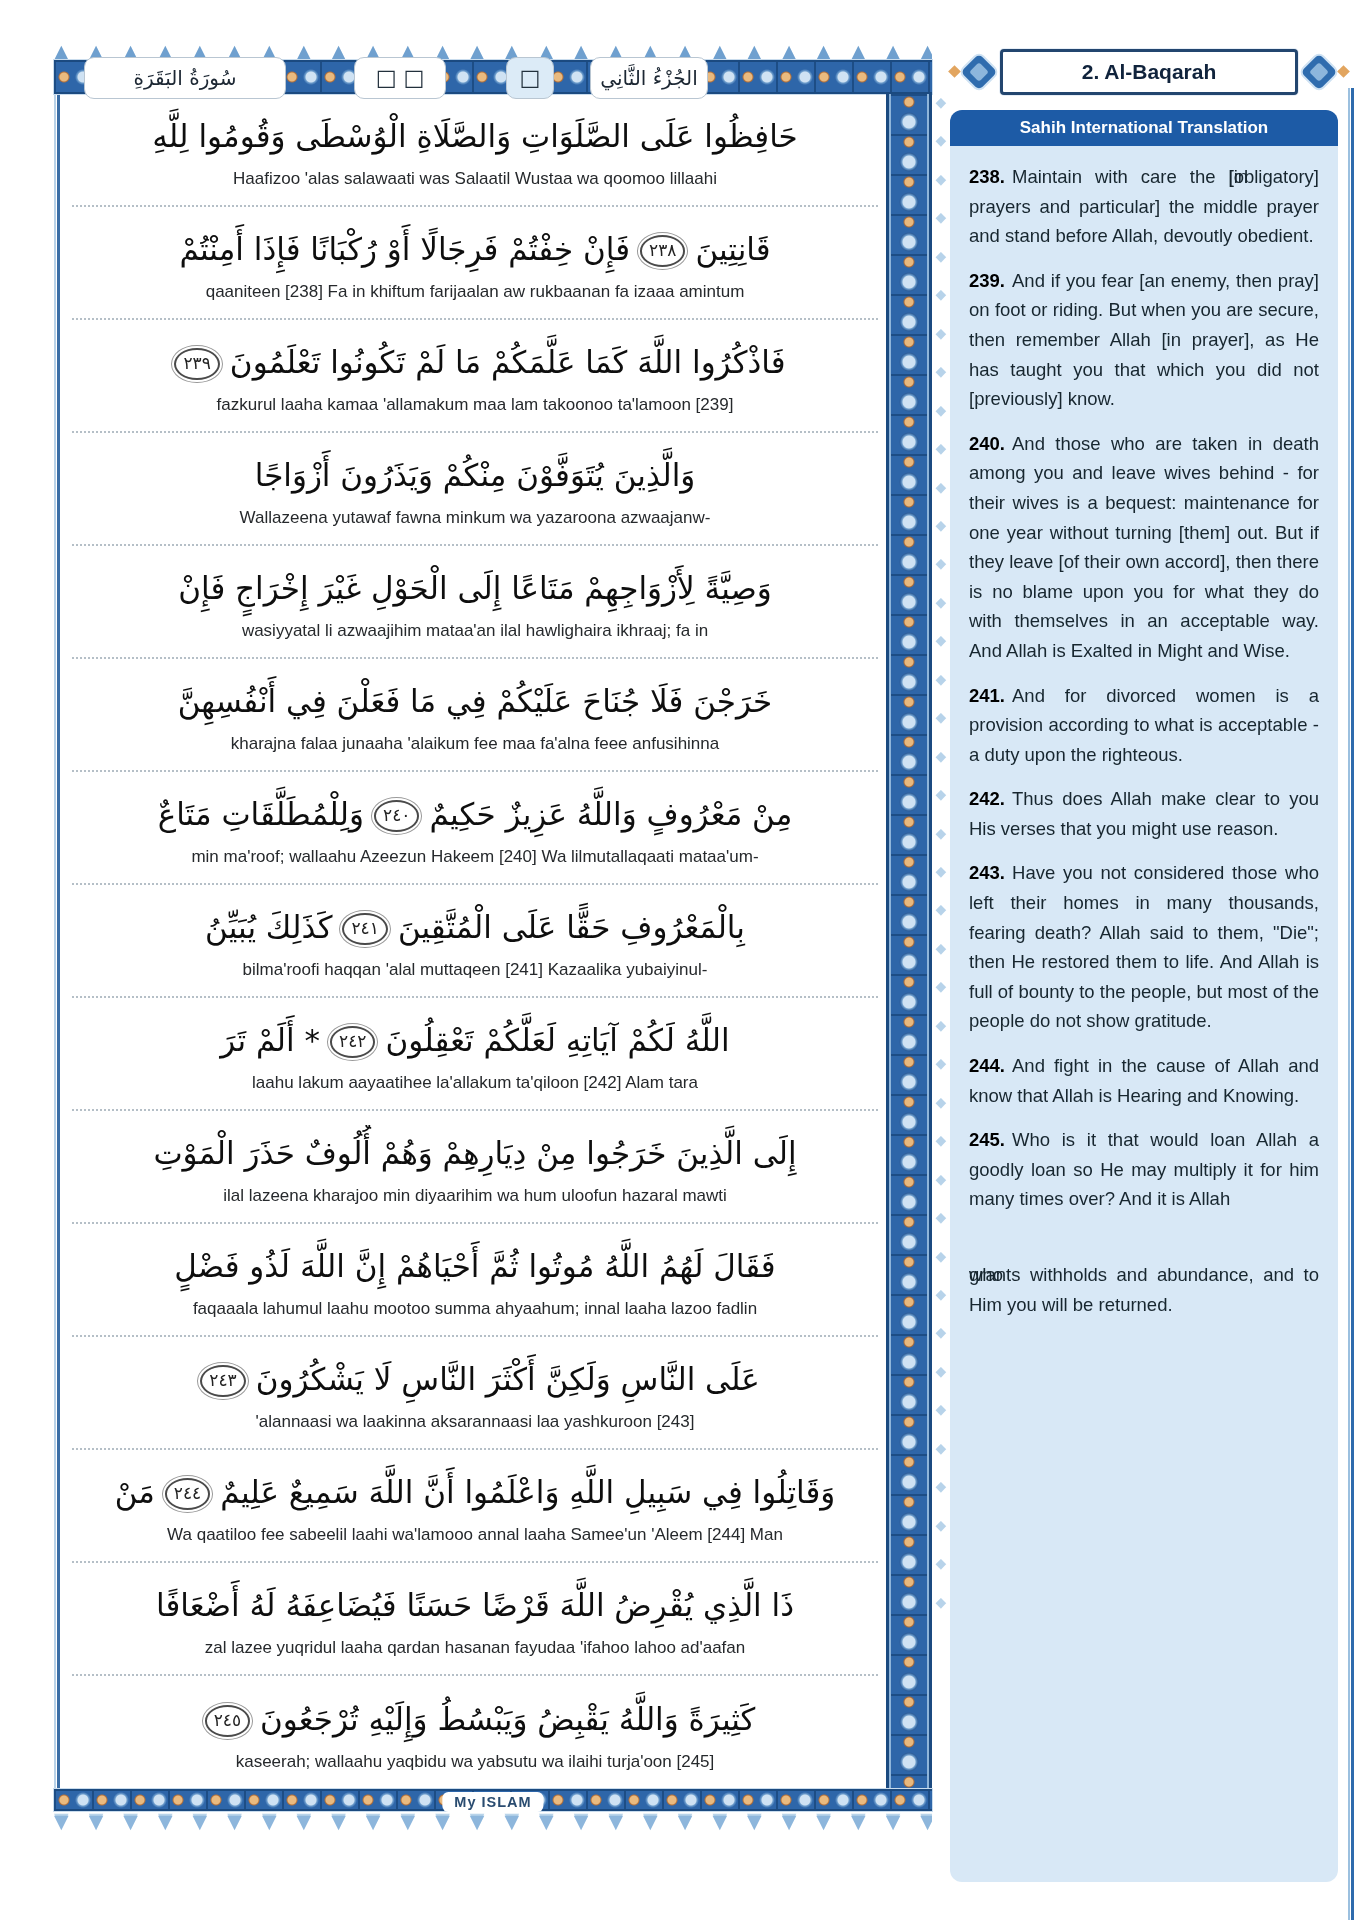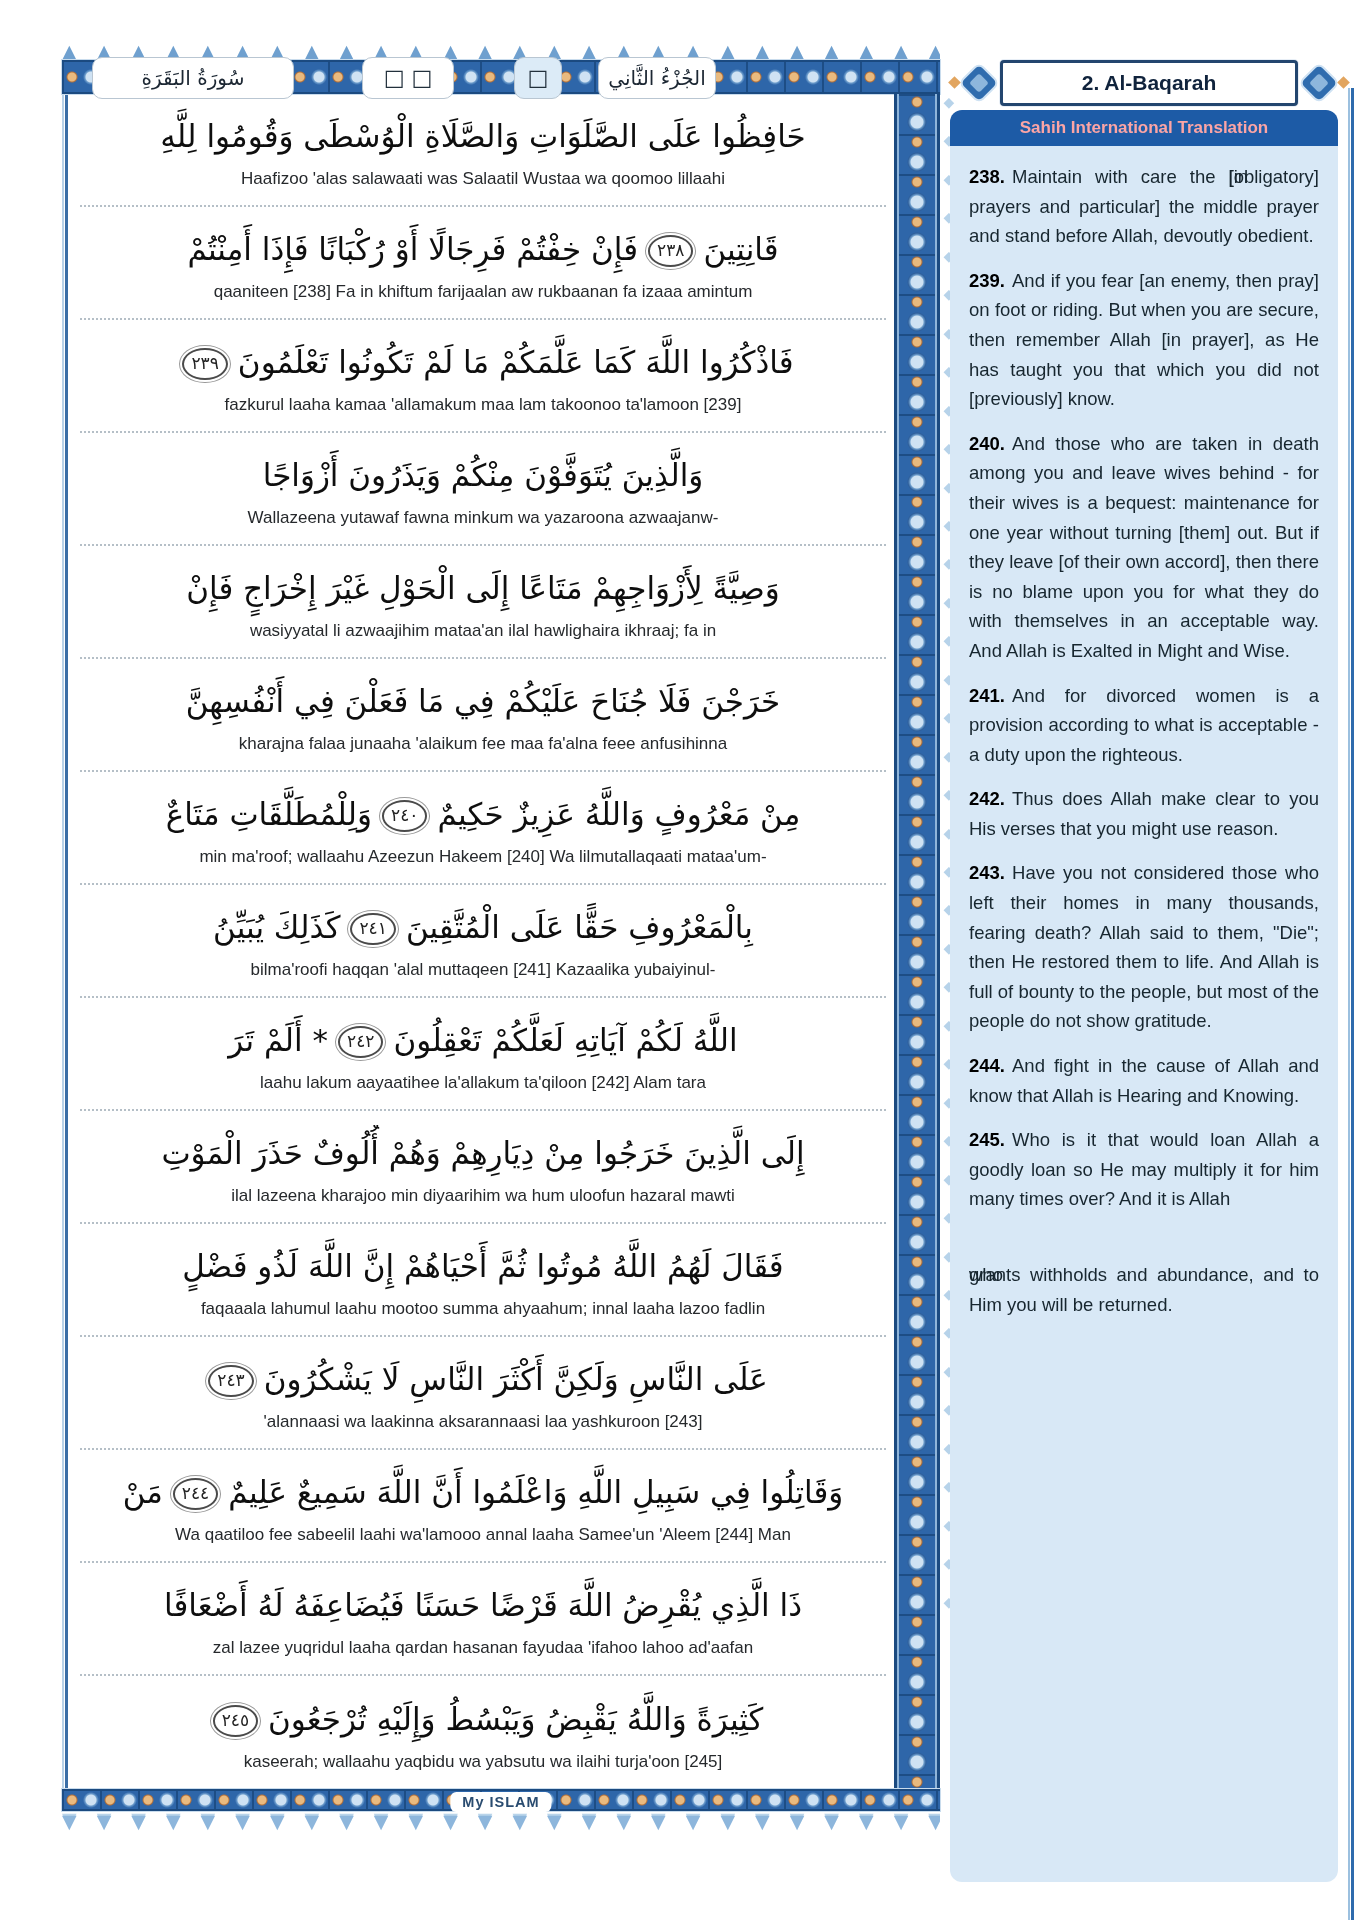--- a/index.html
+++ b/index.html
@@ -1,20 +1,20 @@
 <!DOCTYPE html>
 <html><head>
 <meta charset="utf-8">
 <style>
   * { margin:0; padding:0; box-sizing:border-box; }
   body { background:#ffffff; font-family:"Liberation Sans", sans-serif; }
   .canvas { position:relative; width:1357px; height:1920px; background:#fff; overflow:hidden; }
 
   
-  .mushaf { position:absolute; left:62px; top:40px; width:878px; }
+  .mushaf { position:absolute; left:54px; top:40px; width:878px; }
 
   .finials { height:20px; overflow:hidden; text-align:center; }
   .finials::before{ content:"▲ ▲ ▲ ▲ ▲ ▲ ▲ ▲ ▲ ▲ ▲ ▲ ▲ ▲ ▲ ▲ ▲ ▲ ▲ ▲ ▲ ▲ ▲ ▲ ▲ ▲ ▲ ▲ ▲ ▲";
     font-family:"DejaVu Sans",sans-serif; color:#6fa0cf; font-size:19px; letter-spacing:7px;
     line-height:22px; white-space:nowrap; text-shadow:0 2px 0 #a8c8e4; }
   .pendants { height:26px; overflow:hidden; text-align:center; }
   .pendants::before{ content:"▼ ▼ ▼ ▼ ▼ ▼ ▼ ▼ ▼ ▼ ▼ ▼ ▼ ▼ ▼ ▼ ▼ ▼ ▼ ▼ ▼ ▼ ▼ ▼ ▼ ▼ ▼ ▼ ▼ ▼";
     font-family:"DejaVu Sans",sans-serif; color:#8db6dc; font-size:19px; letter-spacing:7px;
     line-height:20px; white-space:nowrap; text-shadow:0 -2px 0 #b9d4ea; }
 
@@ -62,38 +62,38 @@
   .medal { display:inline-block; vertical-align:middle; margin:0 10px; padding:5px 7px 6px;
     border:2px solid #4a4a4a; border-radius:50%; outline:1px solid #9a9a9a; outline-offset:2px;
     font-size:17px; line-height:1; color:#222; background:#fff; }
   .translit { margin-top:4px; text-align:center; font-size:17px; color:#26292c; }
 
   .logo-tab { position:absolute; left:50%; top:1px; transform:translateX(-50%); z-index:2;
     background:#ffffff; border-radius:6px; padding:2px 12px; font-size:14.5px; font-weight:bold;
     color:#2a4c70; letter-spacing:1px; }
 
   
-  .banner { position:absolute; left:948px; top:57px; width:402px; height:52px;
+  .banner { position:absolute; left:948px; top:46px; width:402px; height:52px;
     display:flex; align-items:center; }
   .banner-box { flex:1; background:#ffffff; border:3px solid #23466f; border-radius:4px;
     text-align:center; font-size:21px; font-weight:bold; color:#10233c; padding:8px 6px;
     box-shadow:0 0 0 1px #e7eef6; }
   .wing { position:relative; width:52px; height:52px; flex:0 0 auto; }
   .wing .wd1 { position:absolute; width:26px; height:26px; background:#2f6cae; border-radius:5px;
     transform:rotate(45deg); top:13px; left:18px; box-shadow:0 0 0 2px #cfe2f3; }
   .wing .wd2 { position:absolute; width:14px; height:14px; background:#8db6dc; border-radius:3px;
     transform:rotate(45deg); top:19px; left:24px; }
   .wing .wdot { position:absolute; width:9px; height:9px; background:#e2a55f; transform:rotate(45deg);
     top:21px; left:2px; }
   .wing.right .wd1 { left:8px; }
   .wing.right .wd2 { left:14px; }
   .wing.right .wdot { left:auto; right:2px; }
 
   .panel { position:absolute; left:950px; top:110px; width:388px; }
-  .panel-head { background:#1d5ba6; color:#fca5a5; font-weight:bold; font-size:17px;
+  .panel-head { background:#1d5ba6; color:#ffffff; font-weight:bold; font-size:17px;
     text-align:center; padding:8px 6px; border-radius:12px 12px 0 0; }
   .panel-body { background:#d8e8f6; border-radius:0 0 12px 12px; padding:16px 19px 22px;
     min-height:1736px; }
   .verse { font-size:18.5px; line-height:1.6; color:#17262f; text-align:justify; margin-bottom:15px; }
   .vnum { color:#000000; font-weight:bold; margin-right:7px; }
   .continuation { margin-top:46px; }
   .ovl { position:relative; display:inline-block; }
   .ovl-top { position:absolute; left:0; top:0; white-space:nowrap; }
 
   .right-edge { position:absolute; right:3px; top:88px; bottom:0; width:6px;

